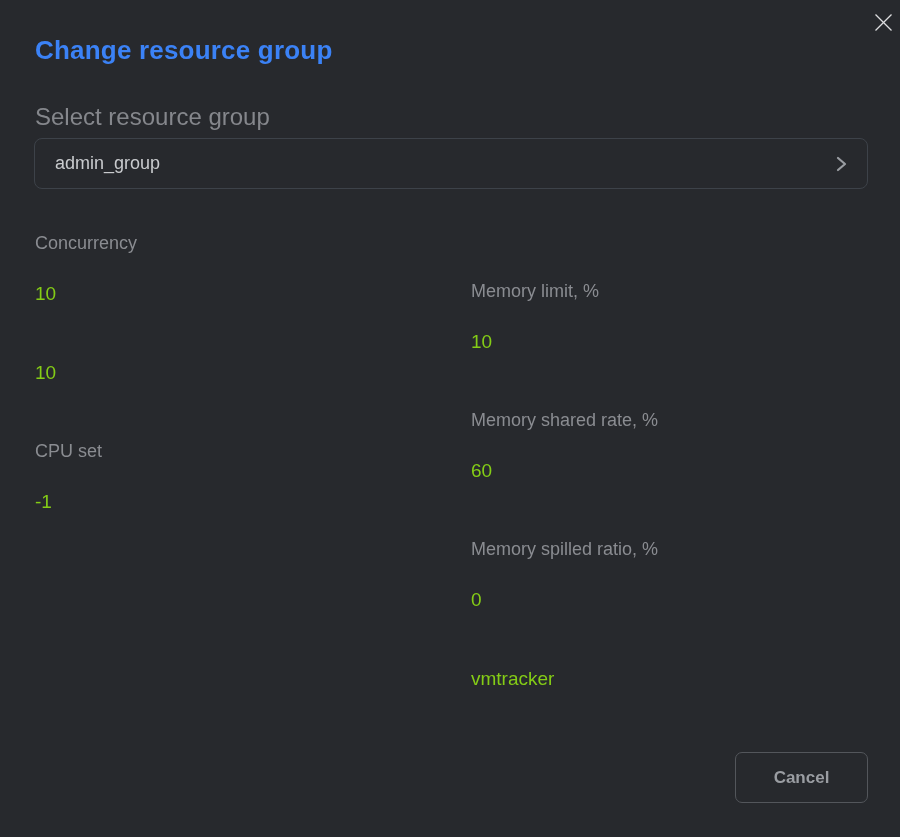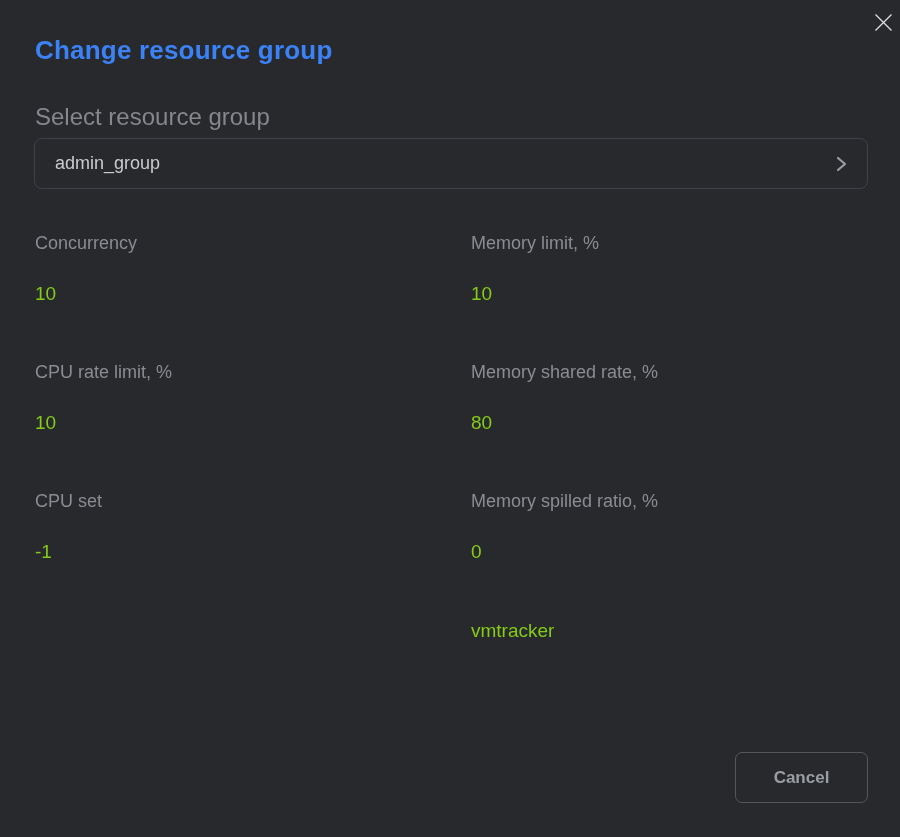--- a/index.html
+++ b/index.html
@@ -63,21 +63,21 @@
     font-size: 18px;
     color: #c9cbce;
   }
   .chevron { display: flex; align-items: center; }
   .fields-col {
     position: absolute;
     top: 232px;
     width: 420px;
   }
   .fields-col.left  { left: 35px; }
-  .fields-col.right { left: 471px; }
+  .fields-col.right { left: 471px; margin-top: 48px; }
   .field { margin-bottom: 56px; }
   .field-label {
     font-size: 18px;
     line-height: 22px;
     color: #8a8c91;
     margin-bottom: 28px;
   }
   .field-value {
     font-size: 19px;
     line-height: 23px;
@@ -139,37 +139,36 @@
       </svg>
     </span>
   </div>
 
   <div class="fields-col left">
     <div class="field">
       <div class="field-label">Concurrency</div>
       <div class="field-value">10</div>
     </div>
     <div class="field">
-      <div class="field-label">CPU rate limit, %</div>
       <div class="field-value">10</div>
     </div>
     <div class="field">
       <div class="field-label">CPU set</div>
       <div class="field-value">-1</div>
     </div>
   </div>
 
   <div class="fields-col right">
     <div class="field">
       <div class="field-label">Memory limit, %</div>
       <div class="field-value">10</div>
     </div>
     <div class="field">
       <div class="field-label">Memory shared rate, %</div>
-      <div class="field-value">80</div>
+      <div class="field-value">60</div>
     </div>
     <div class="field">
       <div class="field-label">Memory spilled ratio, %</div>
       <div class="field-value">0</div>
     </div>
     <div class="field">
       <div class="field-value">vmtracker</div>
     </div>
   </div>
 

